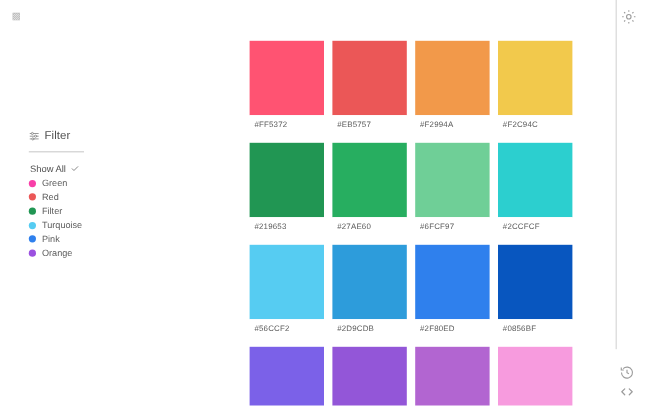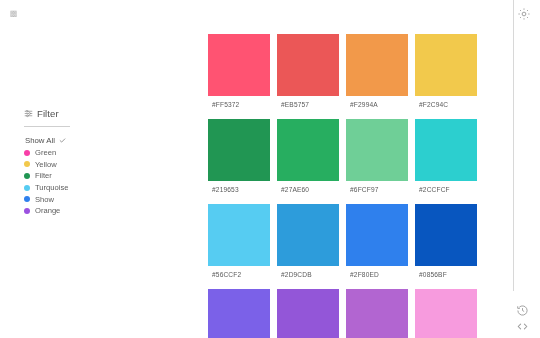--- a/index.html
+++ b/index.html
@@ -214,40 +214,40 @@
           <path d="M4 12.5l5 5L20 6.5"></path>
         </svg>
       </span>
     </div>
 
     <div class="filter-row">
       <span class="dot" style="background:#F83FA8"></span>
       <span class="label">Green</span>
     </div>
 
-
-
-    <div class="filter-row">
-      <span class="dot" style="background:#F2C94C"></span>
-      <span class="label">Yellow</span>
-    </div>
+    <div class="filter-row">
+      <span class="dot" style="background:#EB5757"></span>
+      <span class="label">Red</span>
+    </div>
+
+
 
     <div class="filter-row">
       <span class="dot" style="background:#219653"></span>
       <span class="label">Filter</span>
     </div>
 
     <div class="filter-row">
       <span class="dot" style="background:#56CCF2"></span>
       <span class="label">Turquoise</span>
     </div>
 
     <div class="filter-row">
       <span class="dot" style="background:#2F80ED"></span>
-      <span class="label">Show</span>
+      <span class="label">Pink</span>
     </div>
 
     <div class="filter-row">
       <span class="dot" style="background:#9B51E0"></span>
       <span class="label">Orange</span>
     </div>
 
   </div>
 </div>
 

